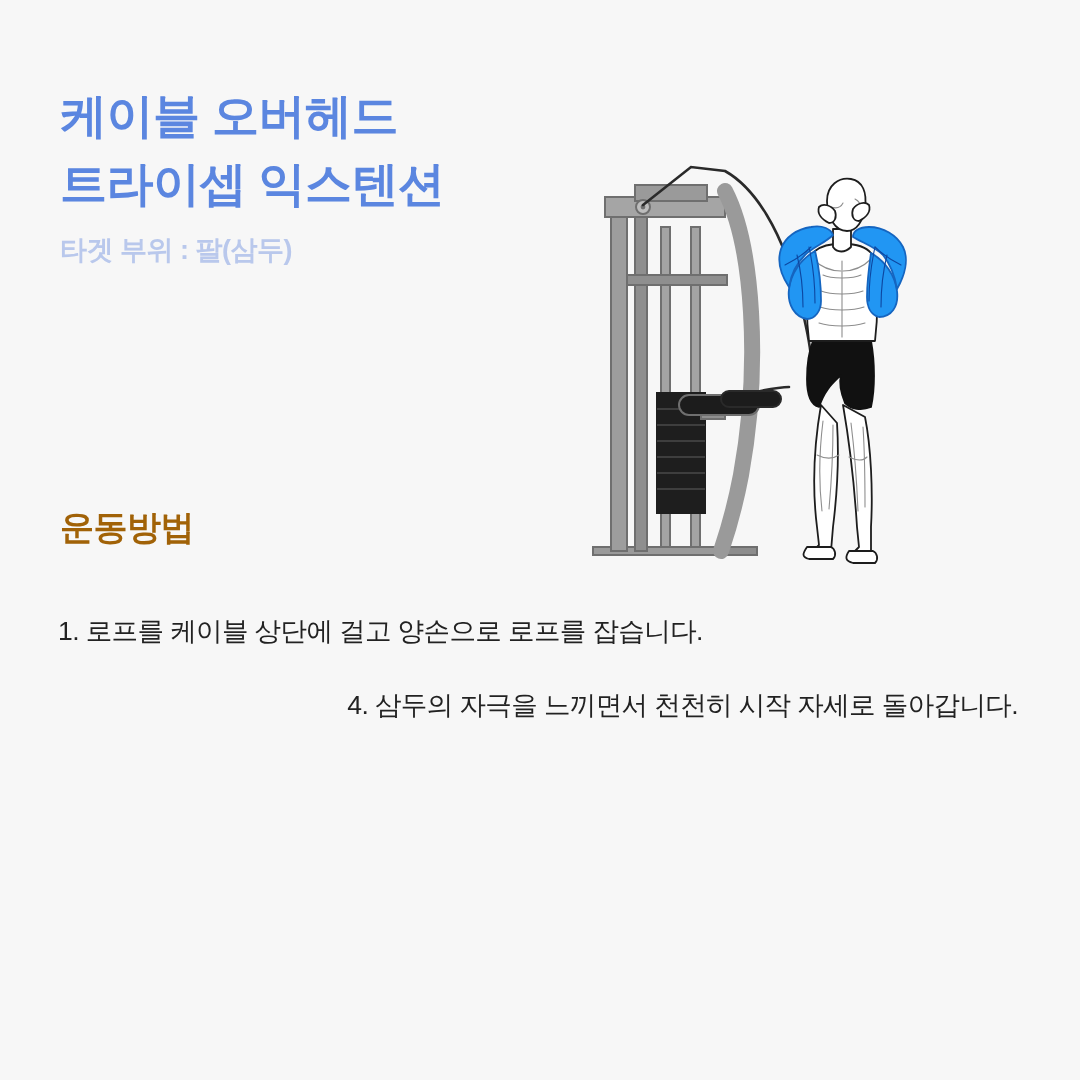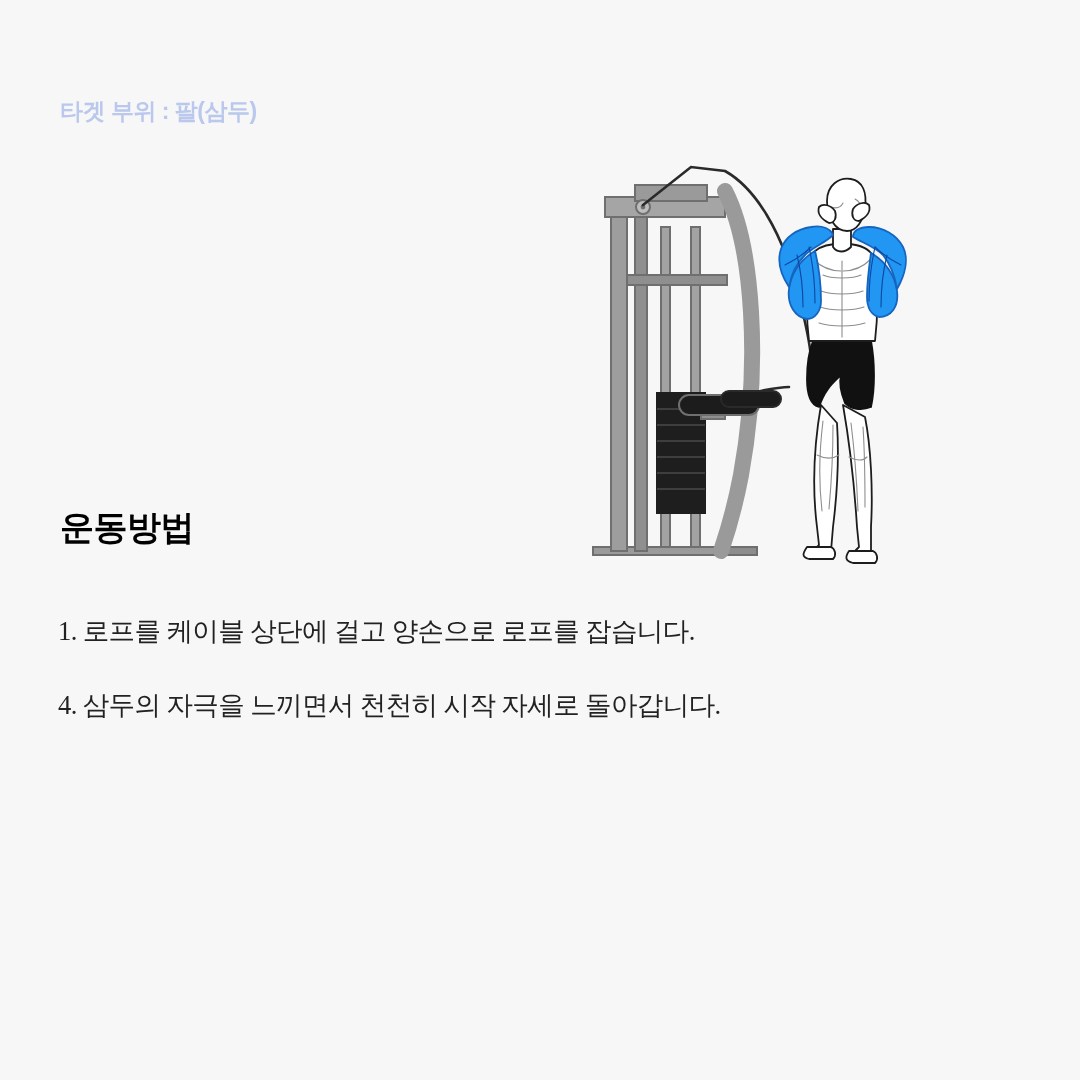--- a/index.html
+++ b/index.html
@@ -34,21 +34,21 @@
     font-size: 47px;
     line-height: 1.45;
     font-weight: 700;
     color: #5b86e0;
     letter-spacing: -0.5px;
     margin: 0;
     white-space: pre-line;
   }
   .subtitle {
     margin: 14px 0 0 0;
-    font-size: 23px;
+    font-size: 27px;
     font-weight: 700;
     color: #b9c8ec;
     letter-spacing: -0.5px;
   }
 
   
   .illustration {
     position: absolute;
     left: 575px;
     top: 155px;
@@ -61,50 +61,52 @@
     height: 100%;
   }
 
   
   .howto-heading {
     position: absolute;
     left: 60px;
     top: 505px;
     font-size: 34px;
     font-weight: 700;
-    color: #000000;
+    color: #a16207;
     letter-spacing: -0.5px;
     margin: 0;
   }
 
   .steps {
     position: absolute;
     left: 58px;
     top: 612px;
     width: 960px;
   }
   .step {
     font-size: 26.5px;
     line-height: 1.5;
     color: #222222;
     letter-spacing: -0.6px;
     margin: 0 0 34px 0;
     white-space: pre-line;
-    font-family: Liberation Serif, serif;
   }
   .step:last-child {
     margin-bottom: 0;
+    text-align: right;
   }
 </style>
 </head>
 <body>
 
 <div class="page">
 
   <div class="header">
+    <h1 class="title">케이블 오버헤드
+트라이셉 익스텐션</h1>
     <div class="subtitle">타겟 부위 : 팔(삼두)</div>
   </div>
 
   <div class="illustration">
     <svg viewBox="0 0 430 430" xmlns="http://www.w3.org/2000/svg">
 
       <g stroke="#6f6f6f" stroke-width="2">
 
         <path d="M18 400 L150 400 L150 392 L18 392 Z" fill="#9a9a9a"></path>
         <path d="M150 392 L182 392 L182 400 L150 400 Z" fill="#8d8d8d"></path>

